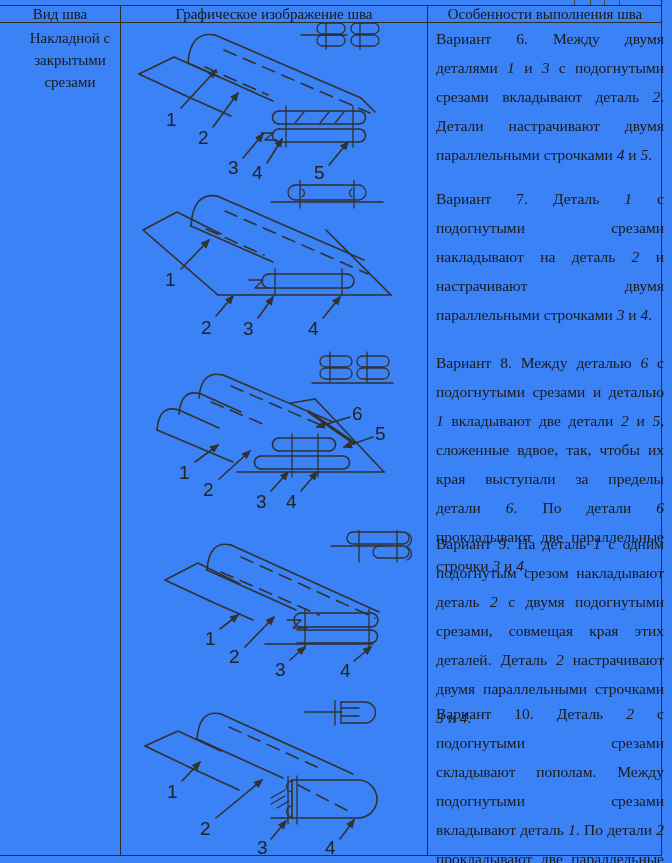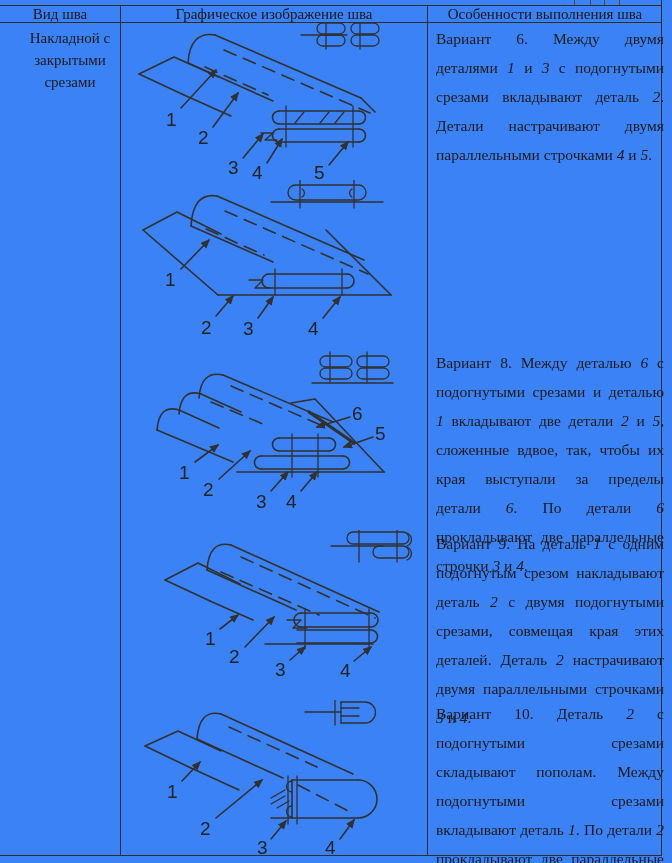--- a/index.html
+++ b/index.html
@@ -330,17 +330,18 @@
         <path class="ln" d="M 219 139 L 233 120" marker-end="url(#ah10)"></path>
         <text class="num" x="46" y="98">1</text>
         <text class="num" x="79" y="135">2</text>
         <text class="num" x="136" y="154">3</text>
         <text class="num" x="204" y="154">4</text>
       </g>
     </svg>
   </div>
 
   <p class="desc" style="top:24px">Вариант 6. Между двумя деталями <i>1</i> и <i>3</i> с подогнутыми срезами вкладывают деталь <i>2</i>. Детали настрачивают двумя параллельными строчками <i>4</i> и <i>5</i>.</p>
+  <p class="desc" style="top:184px">Вариант 7. Деталь <i>1</i> с подогнутыми срезами накладывают на деталь <i>2</i> и настрачивают двумя параллельными строчками <i>3</i> и <i>4</i>.</p>
   <p class="desc" style="top:348px">Вариант 8. Между деталью <i>6</i> с подогнутыми срезами и деталью <i>1</i> вкладывают две детали <i>2</i> и <i>5</i>, сложенные вдвое, так, чтобы их края выступали за пределы детали <i>6</i>. По детали <i>6</i> прокладывают две параллельные строчки <i>3</i> и <i>4</i>.</p>
   <p class="desc" style="top:529px">Вариант 9. На деталь <i>1</i> с одним подогнутым срезом накладывают деталь <i>2</i> с двумя подогнутыми срезами, совмещая края этих деталей. Деталь <i>2</i> настрачивают двумя параллельными строчками <i>3</i> и <i>4</i>.</p>
   <p class="desc" style="top:699px">Вариант 10. Деталь <i>2</i> с подогнутыми срезами складывают пополам. Между подогнутыми срезами вкладывают деталь <i>1</i>. По детали <i>2</i> прокладывают две параллельные строчки <i>3</i> и <i>4</i>.</p>
 
 </div>
 
 </body></html>

